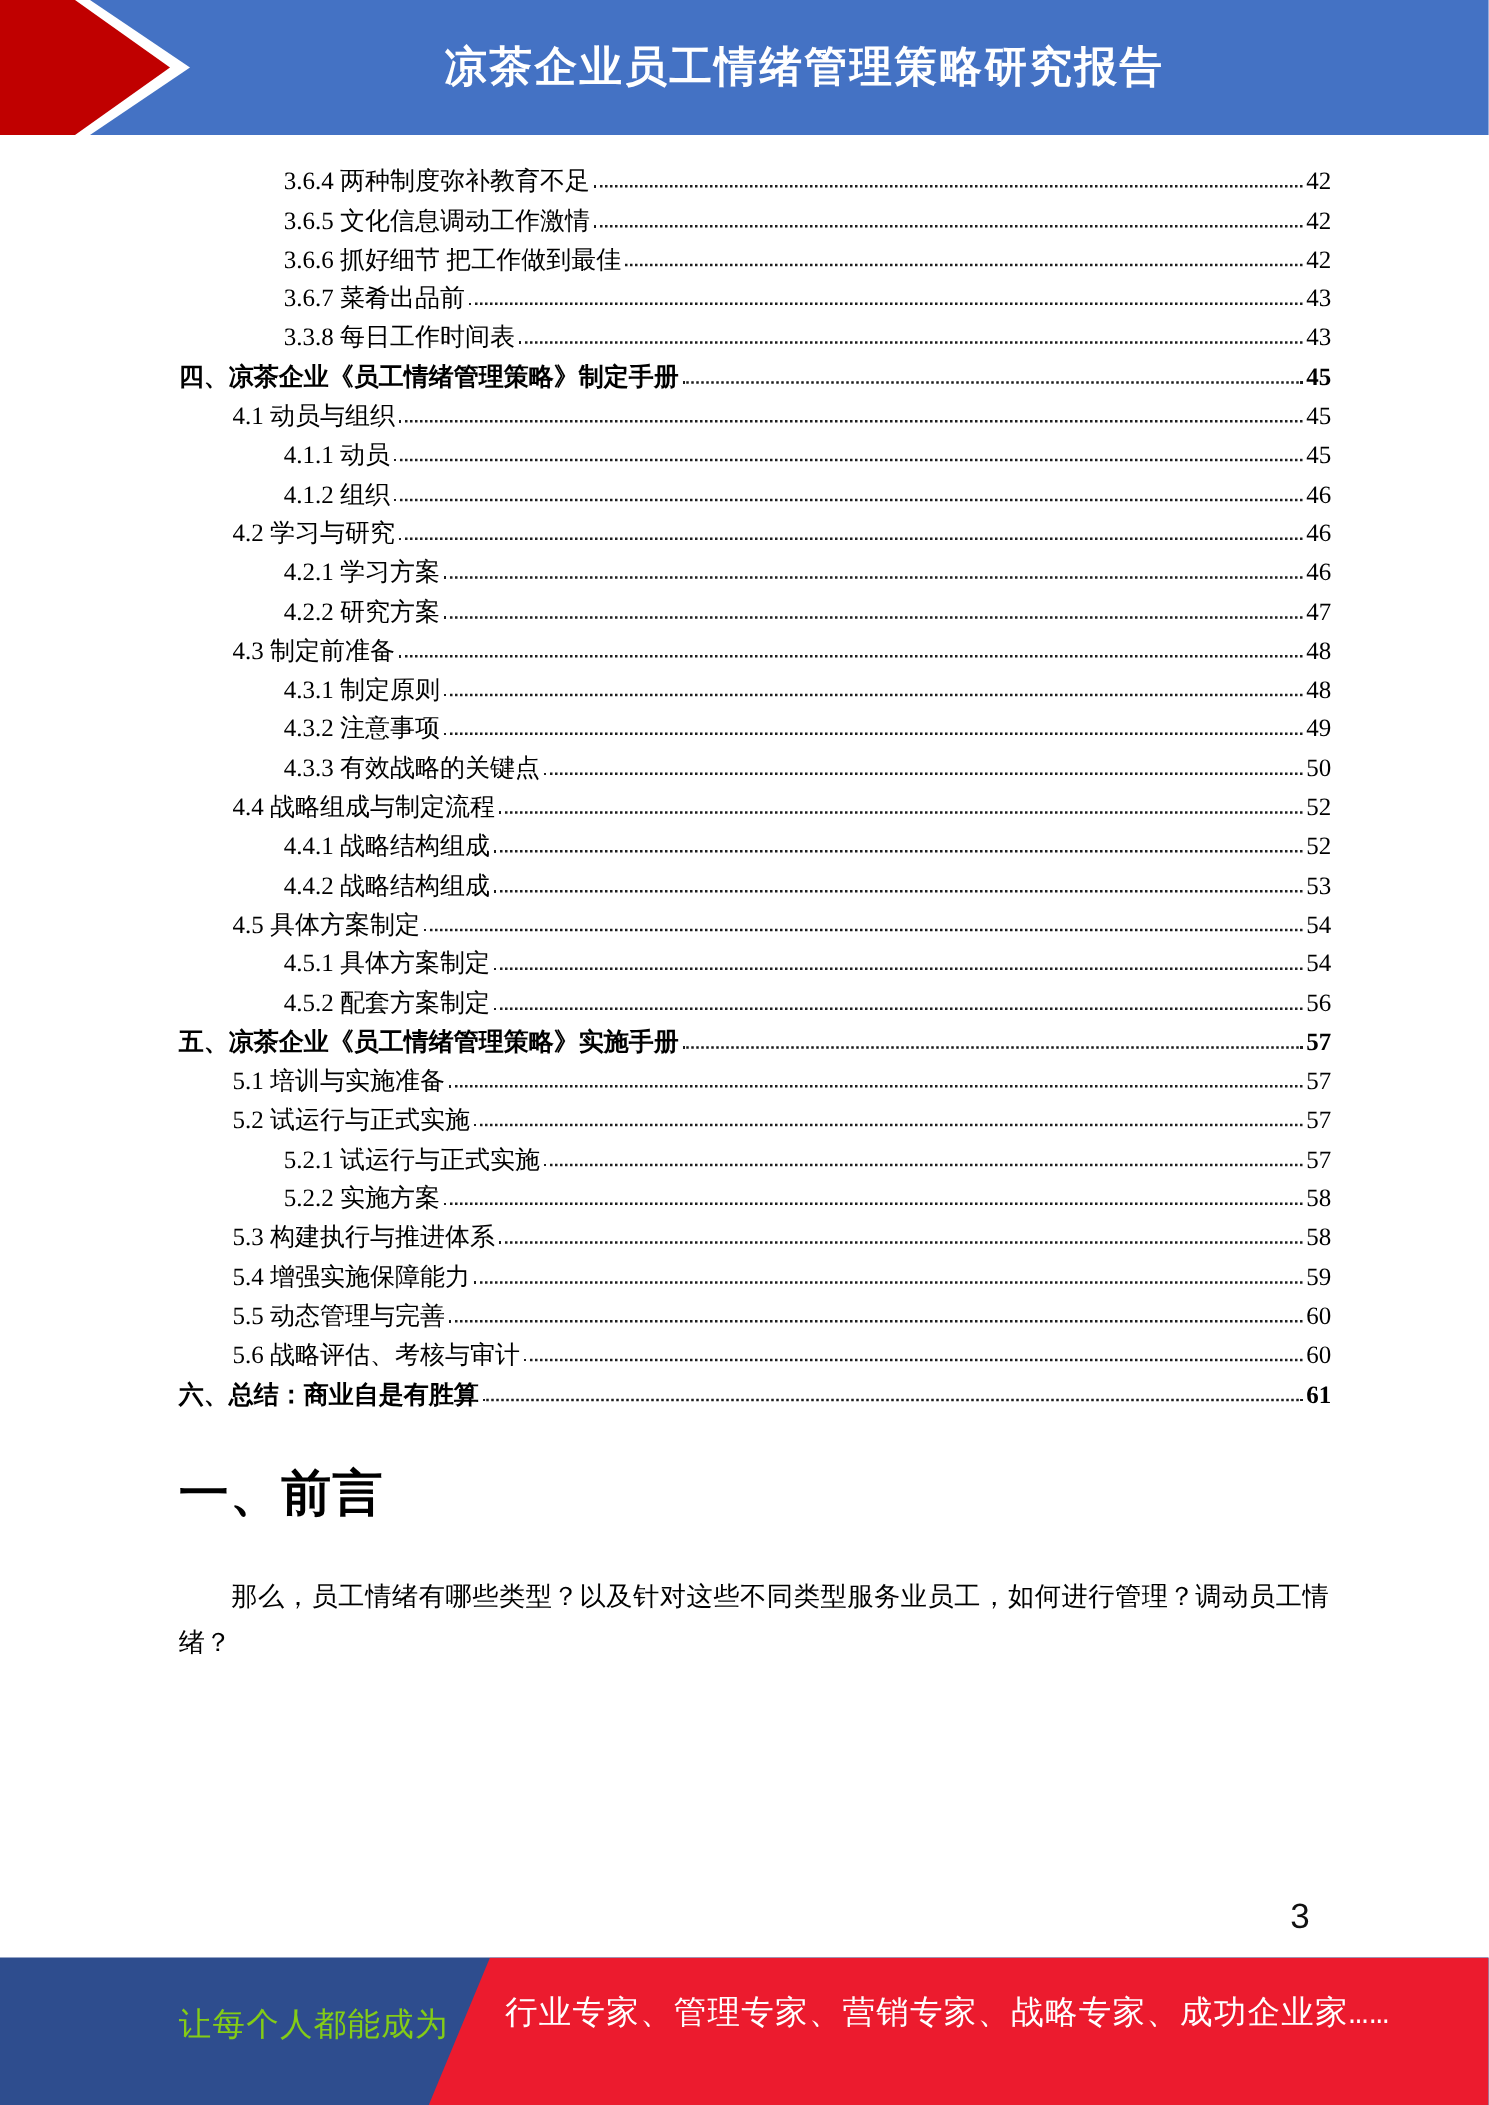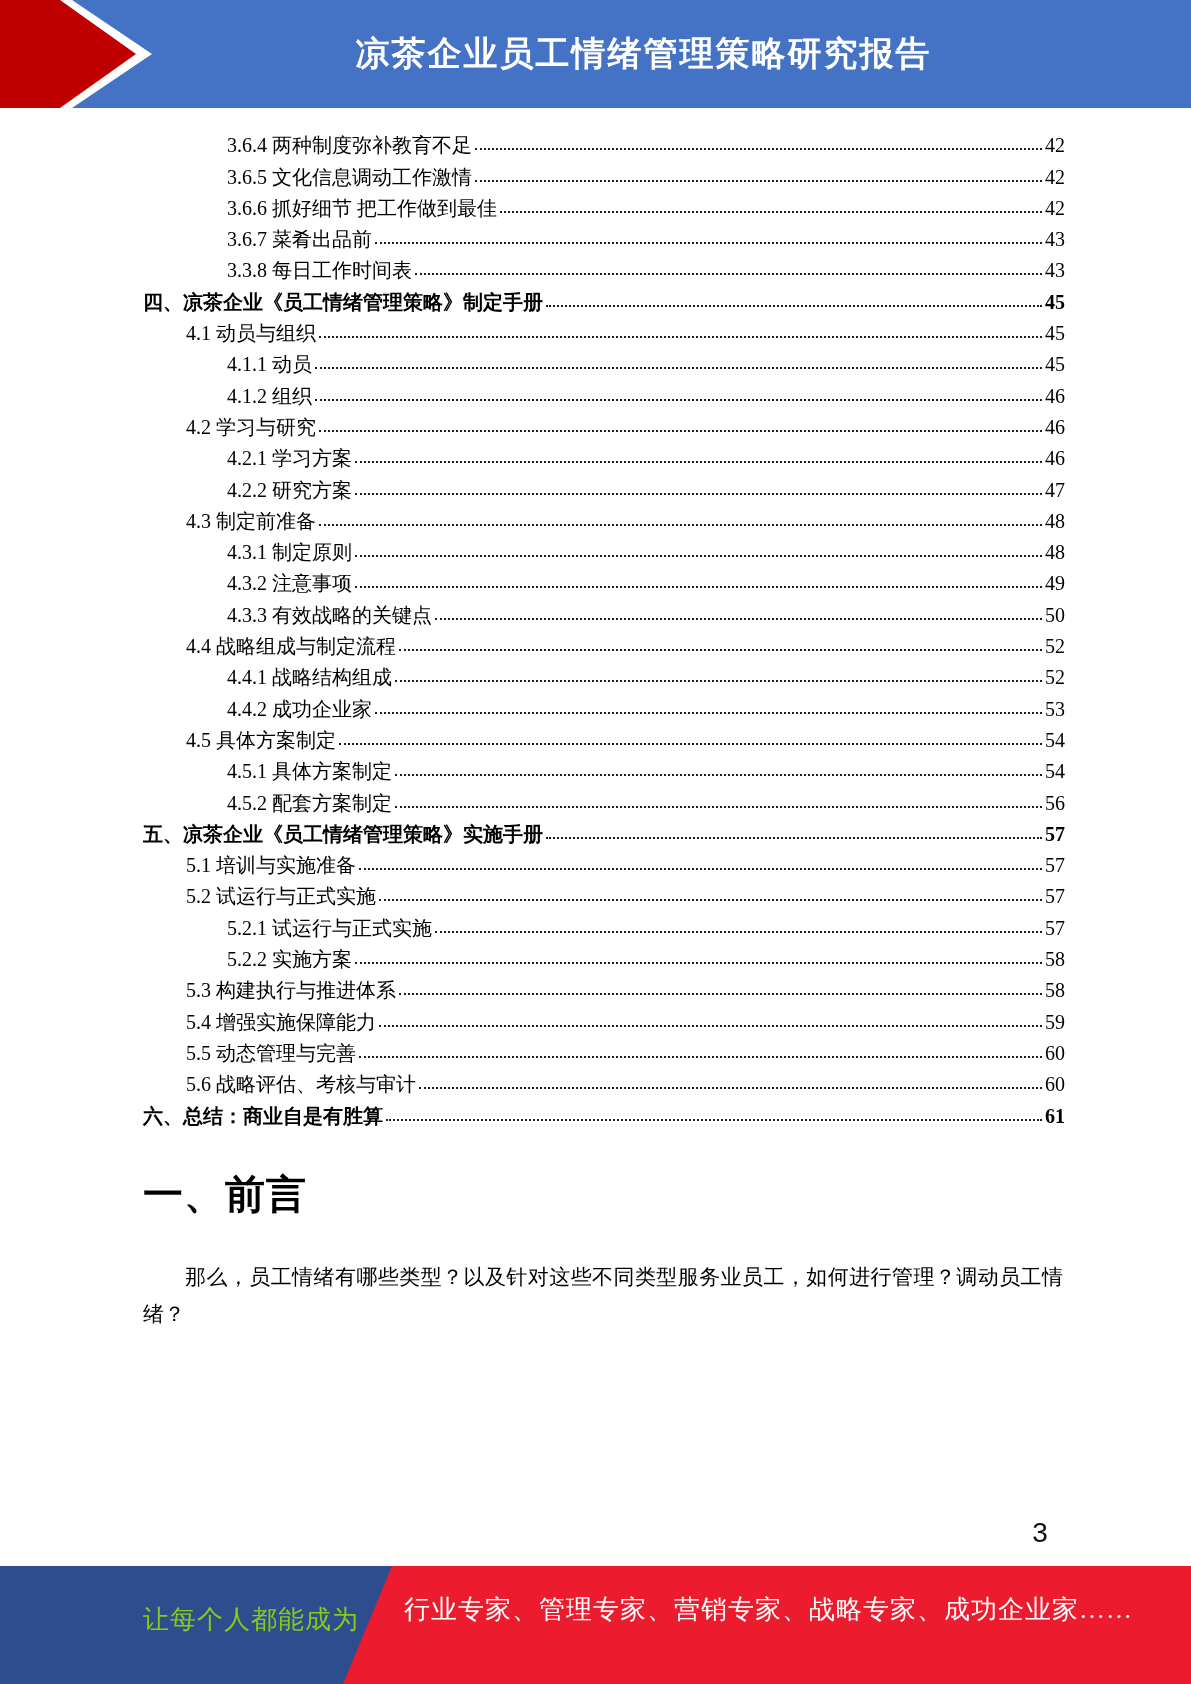--- a/index.html
+++ b/index.html
@@ -45,21 +45,21 @@
   
   .footer{position:absolute;left:0;bottom:0;width:1191px;height:118px;background:#2E4D8E;overflow:hidden;}
   .footer-red{position:absolute;top:0;left:0;width:1191px;height:118px;background:#EC1B2E;
     clip-path:polygon(392px 0,1191px 0,1191px 118px,343px 118px);}
   .footer-left{
     position:absolute;left:143px;top:0;height:106px;display:flex;align-items:center;
     color:#84cc16;font-family:"Liberation Sans","DejaVu Sans",sans-serif;font-size:26px;letter-spacing:1px;
   }
   .footer-right{
     position:absolute;left:404px;top:0;height:86px;display:flex;align-items:center;
-    color:#fff;font-family:Liberation Serif, serif;font-size:26px;letter-spacing:1px;
+    color:#fff;font-family:Liberation Mono, monospace;font-size:26px;letter-spacing:1px;
   }
 </style>
 </head>
 <body>
 
 <div class="header">
   <div class="header-title">凉茶企业员工情绪管理策略研究报告</div>
   <svg class="header-arrow" viewBox="0 0 160 108" xmlns="http://www.w3.org/2000/svg">
     <polygon points="0,0 72,0 152,54 72,108 0,108" fill="#ffffff"></polygon>
     <polygon points="0,0 60,0 136,54 60,108 0,108" fill="#C00000"></polygon>
@@ -151,21 +151,21 @@
     <span class="toc-label">4.4  战略组成与制定流程</span>
     <span class="toc-leader"></span>
     <span class="toc-page">52</span>
   </div>
     <div class="toc-row lvl3">
     <span class="toc-label">4.4.1  战略结构组成</span>
     <span class="toc-leader"></span>
     <span class="toc-page">52</span>
   </div>
     <div class="toc-row lvl3">
-    <span class="toc-label">4.4.2  成功企业家</span>
+    <span class="toc-label">4.4.2  战略结构组成</span>
     <span class="toc-leader"></span>
     <span class="toc-page">53</span>
   </div>
     <div class="toc-row lvl2">
     <span class="toc-label">4.5  具体方案制定</span>
     <span class="toc-leader"></span>
     <span class="toc-page">54</span>
   </div>
     <div class="toc-row lvl3">
     <span class="toc-label">4.5.1  具体方案制定</span>

